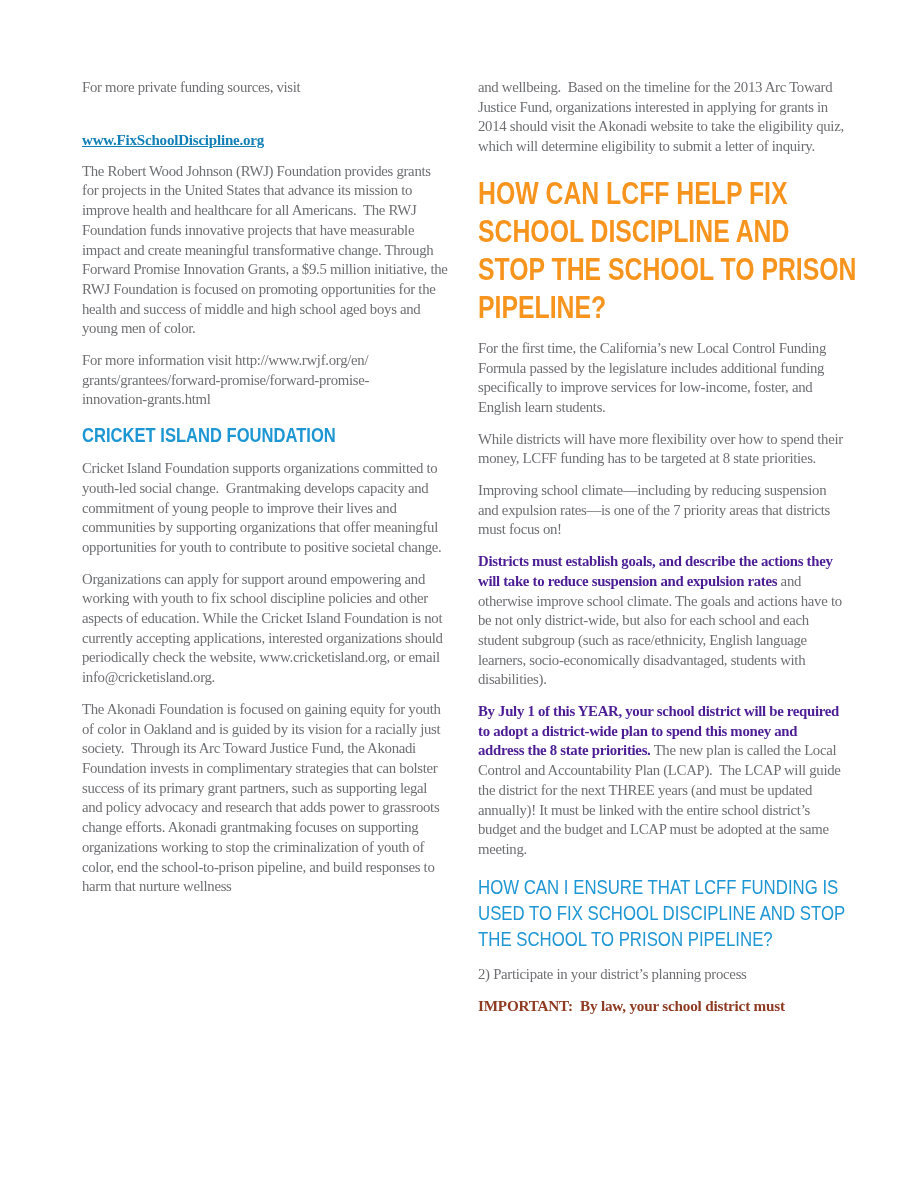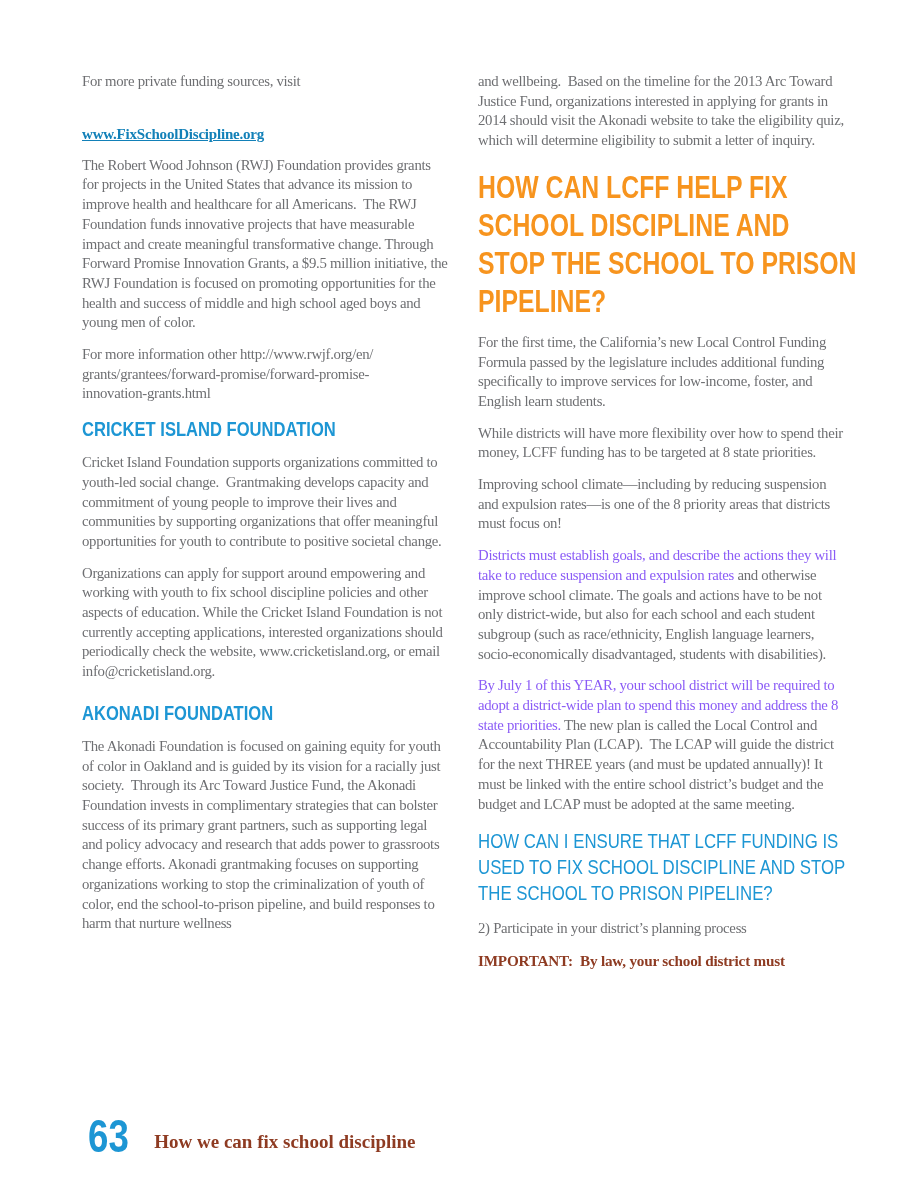--- a/index.html
+++ b/index.html
@@ -5,21 +5,21 @@
   * { margin: 0; padding: 0; box-sizing: border-box; }
   html, body { background: #ffffff; }
   body {
     width: 918px; height: 1188px;
     position: relative;
     overflow: hidden;
     font-family: "Liberation Serif", serif;
   }
   .page { position: absolute; inset: 0; background: #ffffff; }
 
-  .col { position: absolute; top: 72px; }
+  .col { position: absolute; top: 78px; }
   .col-left  { left: 82px;  width: 366px; }
   .col-right { left: 478px; width: 366px; }
 
   .body-p {
     font-family: "Liberation Serif", serif;
     font-size: 14.8px;
     letter-spacing: -0.3px;
     line-height: 19.7px;
     color: #6e6f72;
     white-space: pre-wrap;
@@ -66,21 +66,21 @@
   }
   .h-blue-big {
     font-family: "Liberation Sans", sans-serif;
     font-weight: normal;
     font-size: 21px;
     line-height: 26px;
     color: #1d96d4;
     margin-top: 14px;
     margin-bottom: 13px;
   }
-  .rust { color: #8b5cf6; font-weight: normal; }
+  .rust { color: #4c1d95; font-weight: bold; }
   .important-line {
     font-family: "Liberation Serif", serif;
     font-size: 15.2px;
     letter-spacing: -0.2px;
     line-height: 20px;
     font-weight: bold;
     color: #8e3b22;
     white-space: pre-wrap;
     margin-bottom: 12px;
   }
@@ -112,65 +112,56 @@
 </head>
 <body>
 
 <div class="page">
 
   <div class="col col-left">
     <p class="body-p" style="margin-bottom:0;">For more private funding sources, visit</p>
     <span class="link-line">www.FixSchoolDiscipline.org </span>
 
     <p class="body-p">The Robert Wood Johnson (RWJ) Foundation provides grants for projects in the United States that advance its mission to improve health and healthcare for all Americans.  The RWJ Foundation funds innovative projects that have measurable impact and create meaningful transformative change. Through Forward Promise Innovation Grants, a $9.5 million initiative, the RWJ Foundation is focused on promoting opportunities for the health and success of middle and high school aged boys and young men of color.</p>
-    <p class="body-p">For more information other http://www.rwjf.org/en/
+    <p class="body-p">For more information visit http://www.rwjf.org/en/
 grants/grantees/forward-promise/forward-promise-
 innovation-grants.html</p>
 
     <h3 class="h-blue-small">
       <span class="cond">CRICKET ISLAND FOUNDATION</span>
     </h3>
     <p class="body-p">Cricket Island Foundation supports organizations committed to youth-led social change.  Grantmaking develops capacity and commitment of young people to improve their lives and communities by supporting organizations that offer meaningful opportunities for youth to contribute to positive societal change.</p>
     <p class="body-p">Organizations can apply for support around empowering and working with youth to fix school discipline policies and other aspects of education. While the Cricket Island Foundation is not currently accepting applications, interested organizations should periodically check the website, www.cricketisland.org, or email info@cricketisland.org.</p>
 
-    <h3 class="h-blue-small" style="margin-top:20px;">
-      <span class="cond">AKONADI FOUNDATION</span>
-    </h3>
     <p class="body-p">The Akonadi Foundation is focused on gaining equity for youth of color in Oakland and is guided by its vision for a racially just society.  Through its Arc Toward Justice Fund, the Akonadi Foundation invests in complimentary strategies that can bolster success of its primary grant partners, such as supporting legal and policy advocacy and research that adds power to grassroots change efforts. Akonadi grantmaking focuses on supporting organizations working to stop the criminalization of youth of color, end the school-to-prison pipeline, and build responses to harm that nurture wellness</p>
   </div>
 
   <div class="col col-right">
     <p class="body-p">and wellbeing.  Based on the timeline for the 2013 Arc Toward Justice Fund, organizations interested in applying for grants in 2014 should visit the Akonadi website to take the eligibility quiz, which will determine eligibility to submit a letter of inquiry.</p>
 
     <h2 class="h-orange">
       <span class="cond">HOW CAN LCFF HELP FIX
 SCHOOL DISCIPLINE AND
 STOP THE SCHOOL TO PRISON
 PIPELINE?</span>
     </h2>
 
     <p class="body-p">For the first time, the California’s new Local Control Funding Formula passed by the legislature includes additional funding specifically to improve services for low-income, foster, and English learn students.</p>
     <p class="body-p">While districts will have more flexibility over how to spend their money, LCFF funding has to be targeted at 8 state priorities.</p>
-    <p class="body-p">Improving school climate—including by reducing suspension and expulsion rates—is one of the 8 priority areas that districts must focus on!</p>
+    <p class="body-p">Improving school climate—including by reducing suspension and expulsion rates—is one of the 7 priority areas that districts must focus on!</p>
 
     <p class="body-p"><span class="rust">Districts must establish goals, and describe the actions they will take to reduce suspension and expulsion rates</span><span> and otherwise improve school climate. The goals and actions have to be not only district-wide, but also for each school and each student subgroup (such as race/ethnicity, English language learners, socio-economically disadvantaged, students with disabilities).</span></p>
 
     <p class="body-p"><span class="rust">By July 1 of this YEAR, your school district will be required to adopt a district-wide plan to spend this money and address the 8 state priorities.</span><span> The new plan is called the Local Control and Accountability Plan (LCAP).  The LCAP will guide the district for the next THREE years (and must be updated annually)! It must be linked with the entire school district’s budget and the budget and LCAP must be adopted at the same meeting.</span></p>
 
     <h3 class="h-blue-big">
       <span class="cond">HOW CAN I ENSURE THAT LCFF FUNDING IS
 USED TO FIX SCHOOL DISCIPLINE AND STOP
 THE SCHOOL TO PRISON PIPELINE?</span>
     </h3>
 
     <p class="body-p">2) Participate in your district’s planning process</p>
 
     <p class="important-line">IMPORTANT:  By law, your school district must</p>
   </div>
 
-  <div class="footer">
-    <div class="page-num">
-      <span class="cond">63</span>
-    </div>
-    <div class="footer-title">How we can fix school discipline</div>
-  </div>
 
 </div>
 
 </body></html>

